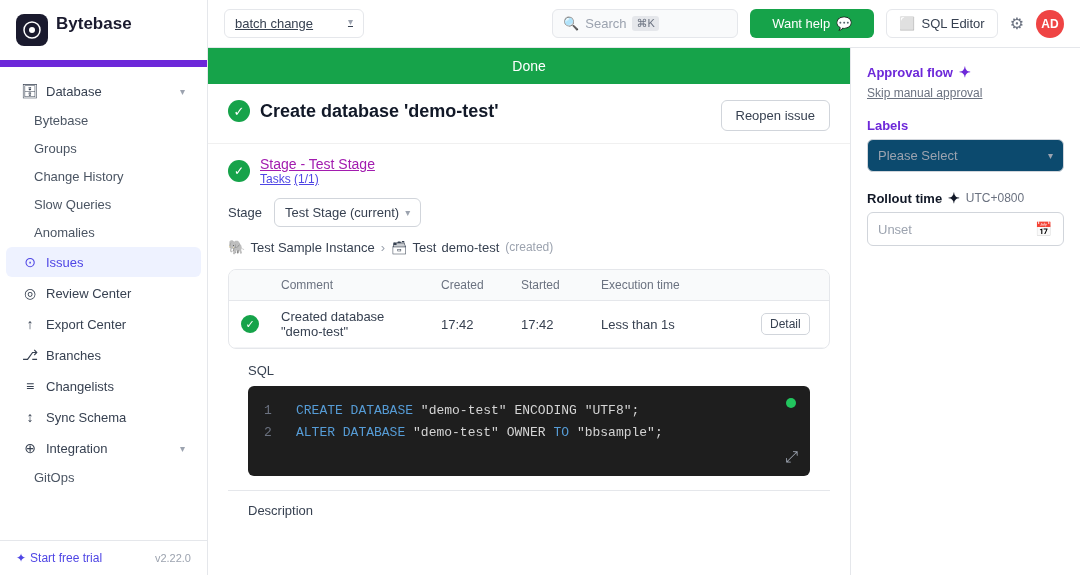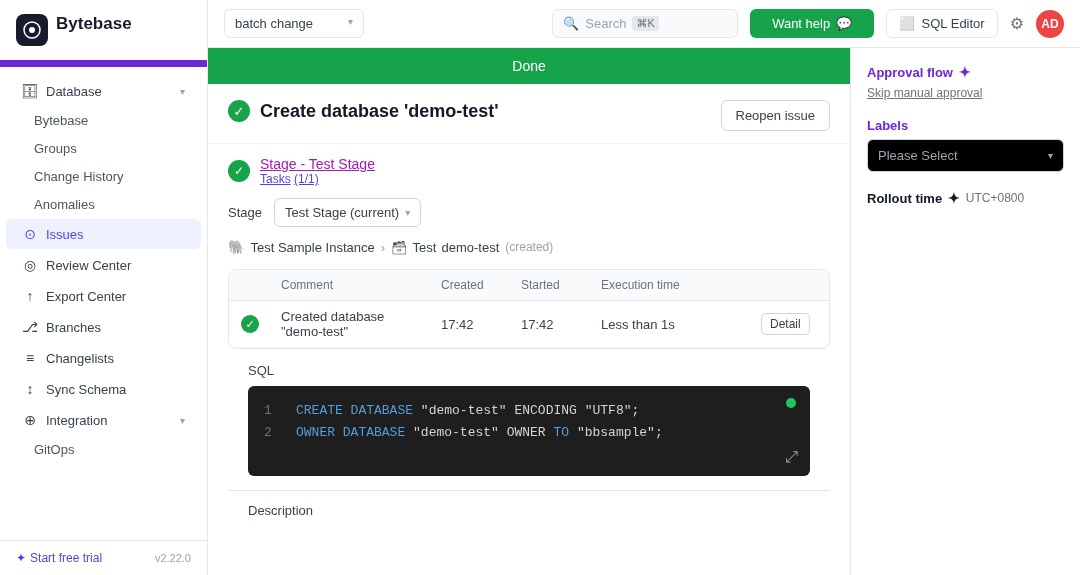--- a/index.html
+++ b/index.html
@@ -21,21 +21,21 @@
 
     .sidebar-footer { padding: 10px 16px; border-top: 1px solid #e5e7eb; display: flex; align-items: center; justify-content: space-between; }
     .start-free-trial { color: #4f46e5; font-size: 12px; display: flex; align-items: center; gap: 4px; cursor: pointer; }
     .version-text { color: #9ca3af; font-size: 11px; }
 
     
     .main { flex: 1; display: flex; flex-direction: column; overflow: hidden; }
 
     
     .topbar { background: #fff; border-bottom: 1px solid #e5e7eb; display: flex; align-items: center; padding: 0 16px; height: 48px; gap: 12px; flex-shrink: 0; }
-    .batch-change-select { display: flex; align-items: flex-start; gap: 6px; border: 1px solid #e5e7eb; border-radius: 6px; padding: 6px 10px; cursor: pointer; font-size: 13px; color: #374151; background: #fff; min-width: 140px; }
+    .batch-change-select { display: flex; align-items: flex-start; gap: 6px; border: 1px solid #e5e7eb; border-radius: 6px; padding: 6px 10px; cursor: pointer; font-size: 13px; color: #374151; background: #fff; min-width: 140px; text-decoration: underline; }
     .batch-change-select .chevron { margin-left: auto; }
     .search-bar { flex: 1; display: flex; align-items: center; gap: 6px; border: 1px solid #e5e7eb; border-radius: 6px; padding: 6px 10px; background: #f9fafb; color: #9ca3af; font-size: 13px; cursor: pointer; max-width: 220px; margin-left: auto; }
     .kbd { background: #e5e7eb; border-radius: 3px; padding: 1px 4px; font-size: 11px; color: #6b7280; }
     .want-help-btn { background: #16a34a; color: #fff; border: none; border-radius: 6px; padding: 7px 22px; font-size: 13px; font-weight: 500; cursor: pointer; display: flex; align-items: center; gap: 6px; }
     .sql-editor-btn { display: flex; align-items: center; gap: 6px; border: 1px solid #e5e7eb; border-radius: 6px; padding: 6px 12px; cursor: pointer; font-size: 13px; color: #374151; background: #fff; }
     .topbar-icon { font-size: 16px; color: #6b7280; cursor: pointer; }
     .avatar { width: 28px; height: 28px; background: #ef4444; border-radius: 50%; display: flex; align-items: center; justify-content: center; color: #fff; font-size: 12px; font-weight: 600; cursor: pointer; }
 
     
     .content-area { display: flex; flex: 1; overflow: hidden; }
@@ -93,21 +93,21 @@
     
     .description-section { padding: 12px 20px; border-top: 1px solid #e5e7eb; }
     .desc-label { font-size: 13px; font-weight: 500; color: #374151; }
 
     
     .right-panel { width: 230px; border-left: 1px solid #e5e7eb; background: #fff; padding: 16px; flex-shrink: 0; overflow-y: auto; }
     .right-section { margin-bottom: 18px; }
     .right-section-title { display: flex; align-items: center; gap: 6px; font-size: 13px; font-weight: 600; color: #6d28d9; margin-bottom: 6px; }
     .sparkle-icon { font-size: 14px; }
     .skip-approval { font-size: 12px; color: #6b7280; text-decoration: underline; }
-    .labels-select { display: flex; align-items: center; justify-content: space-between; border: 1px solid #d1d5db; border-radius: 6px; padding: 8px 10px; cursor: pointer; font-size: 13px; color: #9ca3af; background: #000000; }
+    .labels-select { display: flex; align-items: center; justify-content: space-between; border: 1px solid #d1d5db; border-radius: 6px; padding: 8px 10px; cursor: pointer; font-size: 13px; color: #9ca3af; background: #0c4a6e; }
     .rollout-time-title { display: flex; align-items: center; gap: 6px; font-size: 13px; font-weight: 600; color: #111827; margin-bottom: 6px; }
     .timezone { font-size: 12px; color: #6b7280; font-weight: 400; }
     .unset-box { display: flex; align-items: center; justify-content: space-between; border: 1px solid #d1d5db; border-radius: 6px; padding: 8px 10px; cursor: pointer; font-size: 13px; color: #9ca3af; background: #fff; }
     .calendar-icon { font-size: 14px; color: #9ca3af; }
   </style>
 </head>
 <body>
 
 <div class="sidebar">
   <div class="sidebar-logo">
@@ -129,20 +129,23 @@
       <span class="chevron">▾</span>
     </div>
     <div class="nav-item">
       <span>Bytebase</span>
     </div>
     <div class="nav-item">
       <span>Groups</span>
     </div>
     <div class="nav-item">
       <span>Change History</span>
+    </div>
+    <div class="nav-item">
+      <span>Slow Queries</span>
     </div>
     <div class="nav-item">
       <span>Anomalies</span>
     </div>
     <div class="nav-section-item active">
       <span class="nav-section-label">
         <span class="nav-icon">⊙</span>
         <span>Issues</span>
       </span>
     </div>
@@ -301,21 +304,21 @@
             <div class="sql-line">
               <span class="line-num">1</span>
               <span>
                 <span class="sql-keyword">CREATE DATABASE</span>
                 <span class="sql-string"> "demo-test" ENCODING "UTF8";</span>
               </span>
             </div>
             <div class="sql-line">
               <span class="line-num">2</span>
               <span>
-                <span class="sql-keyword">OWNER DATABASE</span>
+                <span class="sql-keyword">ALTER DATABASE</span>
                 <span class="sql-string"> "demo-test" OWNER </span>
                 <span class="sql-keyword">TO</span>
                 <span class="sql-string"> "bbsample";</span>
               </span>
             </div>
             <span class="sql-expand">⤢</span>
           </div>
         </div>
 
         <div class="description-section">
@@ -342,16 +345,20 @@
           <span class="chevron">▾</span>
         </div>
       </div>
 
       <div class="right-section">
         <div class="rollout-time-title">
           <span>Rollout time</span>
           <span class="sparkle-icon">✦</span>
           <span class="timezone">UTC+0800</span>
         </div>
+        <div class="unset-box">
+          <span>Unset</span>
+          <span class="calendar-icon">📅</span>
+        </div>
       </div>
     </div>
   </div>
 </div>
 
 </body></html>

